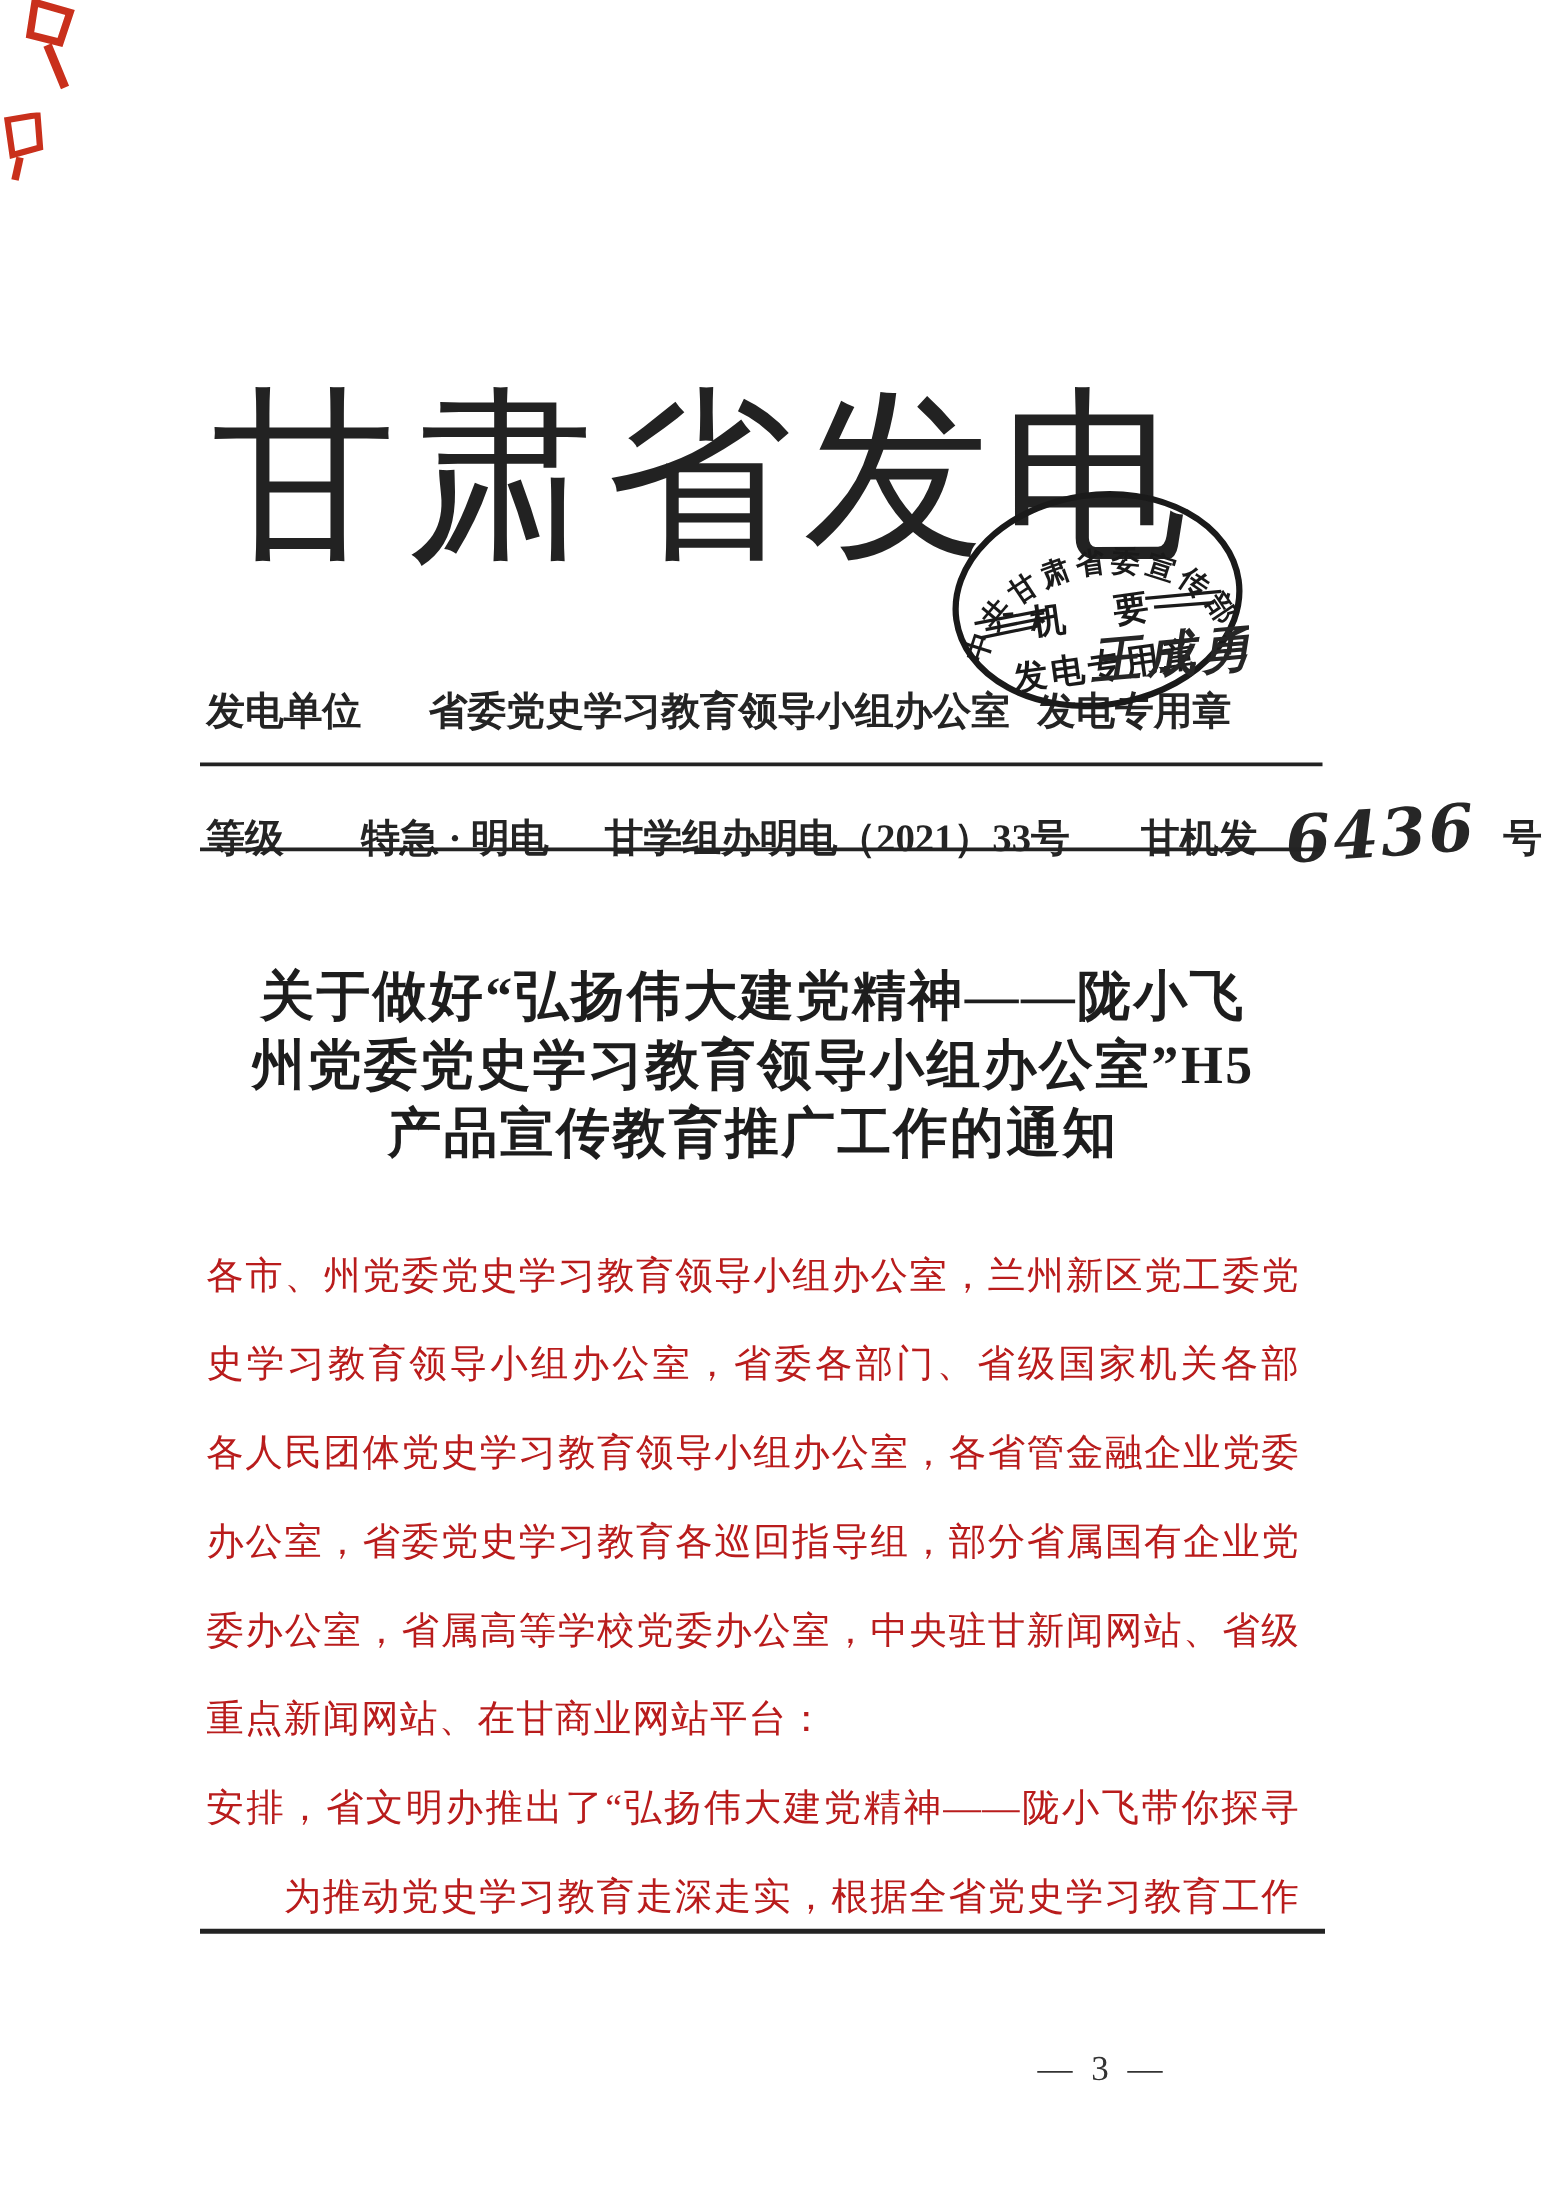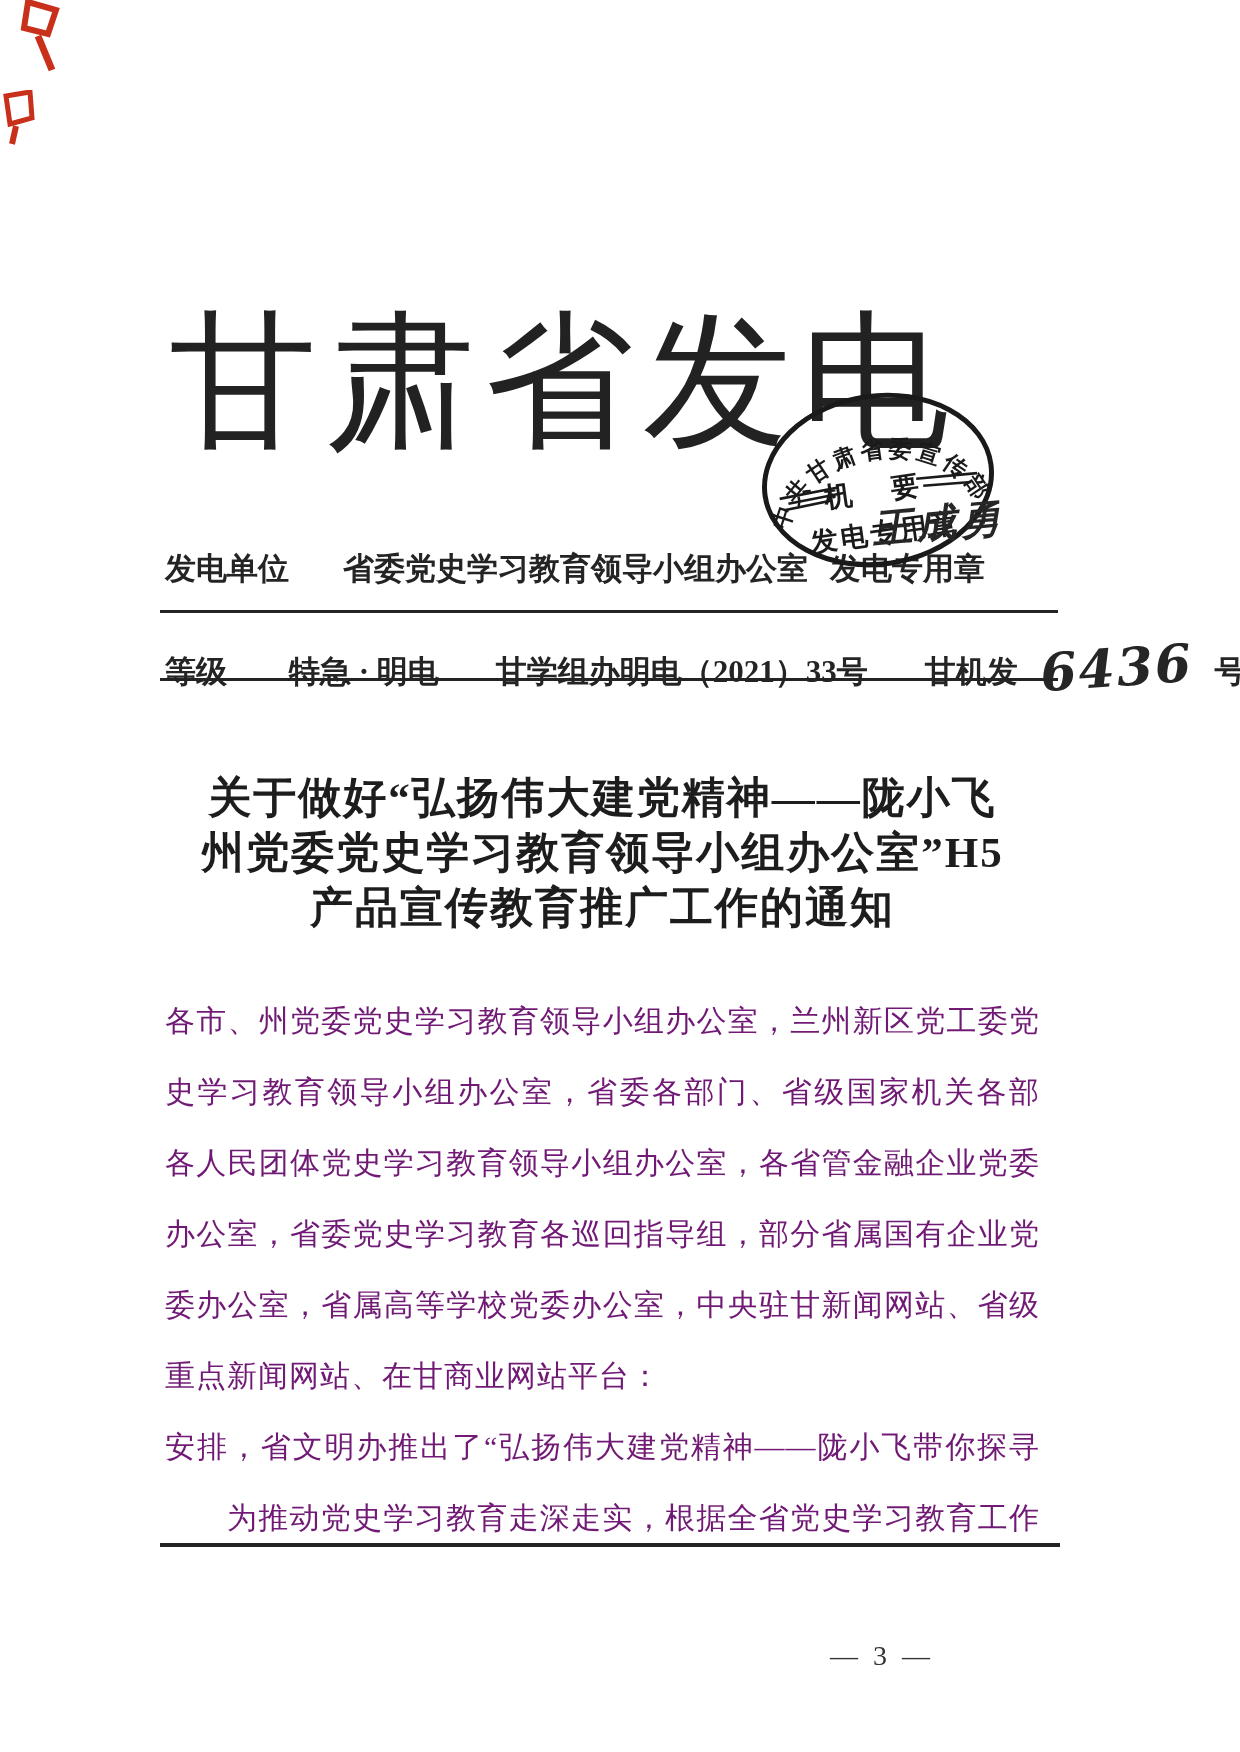--- a/index.html
+++ b/index.html
@@ -30,21 +30,21 @@
   
   .meta-row{
     position:absolute;left:165px;display:flex;align-items:baseline;
     font-size:31px;font-weight:700;color:#242424;white-space:nowrap;gap:22px;
   }
   .meta-row1{top:548px;width:755px;}
   .meta-row1 .unit{margin-left:32px;}
   .meta-row1 .sign-label{margin-left:auto;}
   .meta-row2{top:644px;width:920px;}
   .meta-row2 .level{margin-left:40px;}
-  .meta-row2 .doc-no{margin-left:35px;text-align:center;}
+  .meta-row2 .doc-no{margin-left:23px;text-align:center;}
   .meta-row2 .serial-prefix{margin-left:35px;}
   .hand{
     font-style:italic;font-weight:700;color:#262626;
     font-family:"DejaVu Serif","Liberation Serif",serif;
   }
   .serial-number{
     font-size:52px;line-height:40px;letter-spacing:2px;
     transform:rotate(-4deg) translateY(4px);display:inline-block;
   }
   .signature{
@@ -58,21 +58,21 @@
   .rule-bottom{top:1543px;height:4px;width:900px;}
   
   .doc-title{
     position:absolute;left:165px;top:770px;width:875px;
     text-align:center;font-weight:900;color:#1d1d1d;
     font-size:43px;line-height:55px;letter-spacing:2px;
   }
   
   .body-text{
     position:absolute;left:165px;top:985px;width:875px;
-    font-size:30px;line-height:71px;color:#701a75;
+    font-size:30px;line-height:71px;color:#b91c1c;
     letter-spacing:1px;
   }
   .body-line{
     text-align:justify;text-align-last:justify;text-justify:inter-character;
     height:71px;overflow:hidden;
   }
   .body-line.no-just{text-align-last:left;}
   .body-line.indent{text-indent:62px;}
   
   .page-number{

